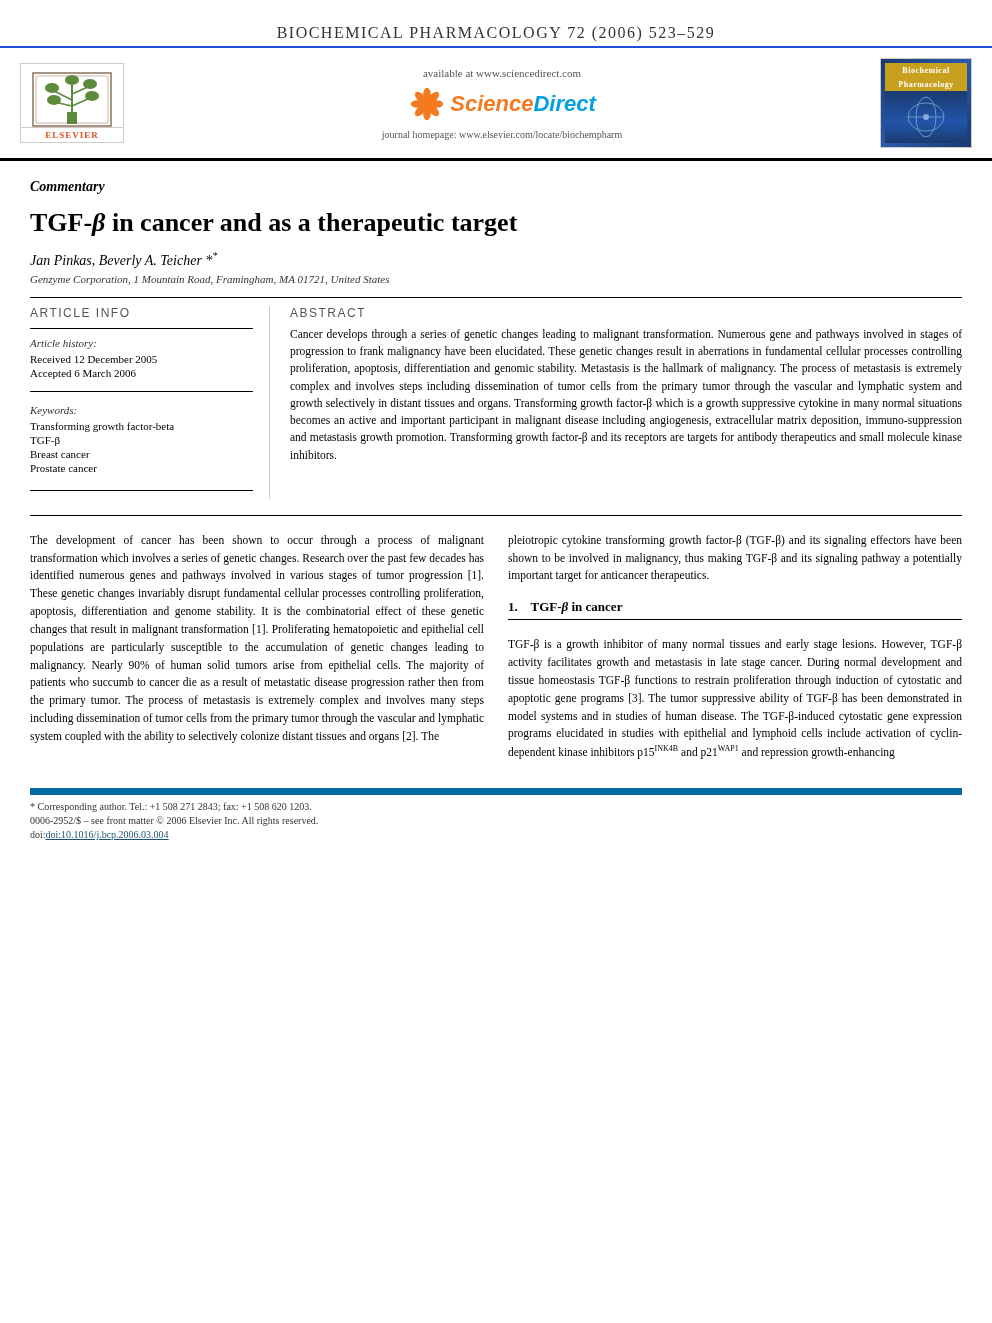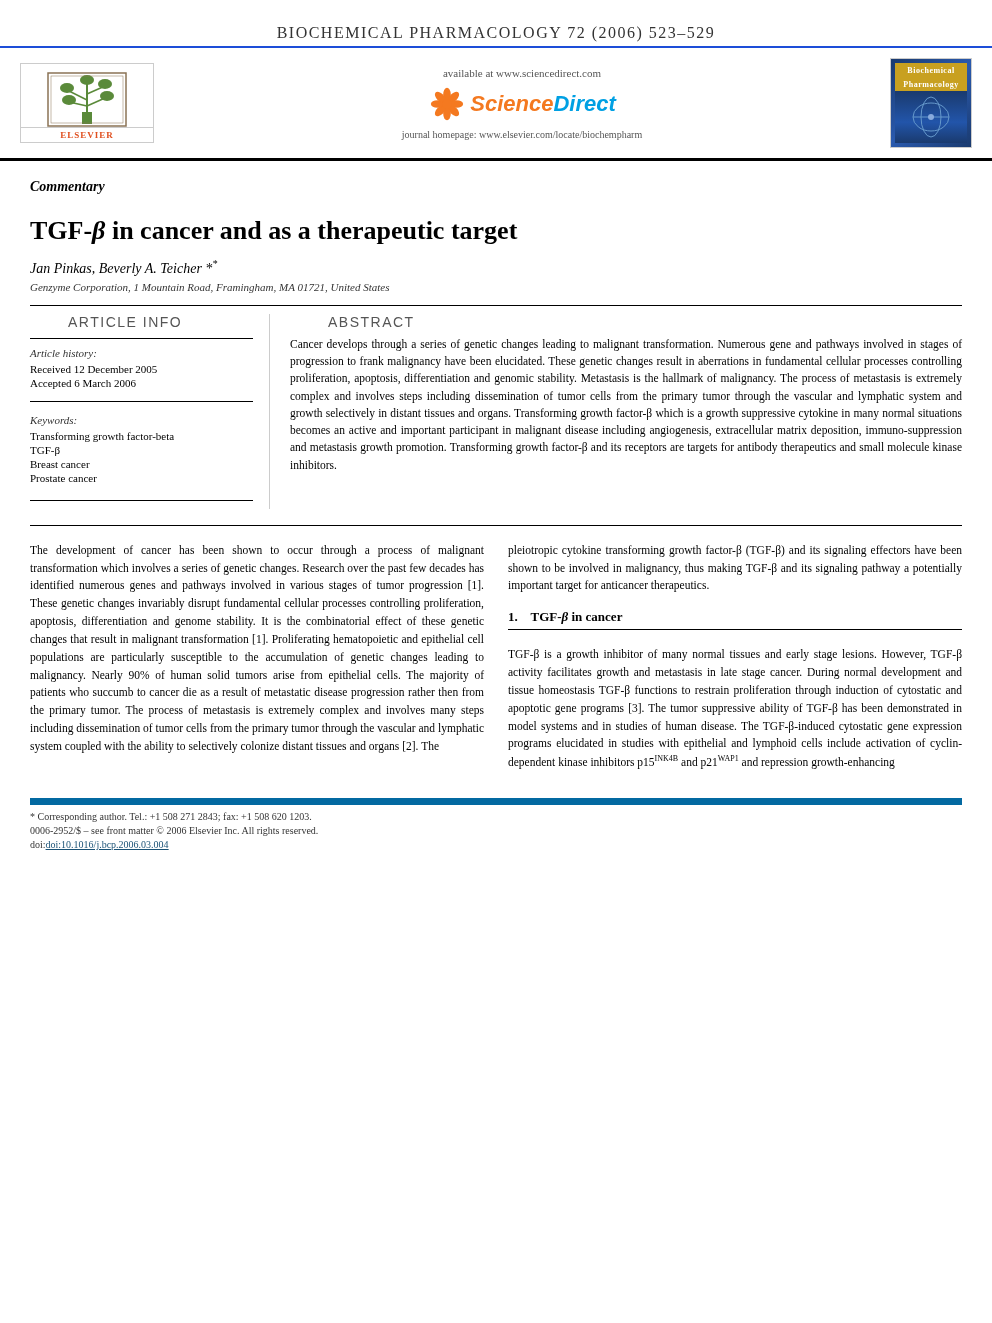--- a/index.html
+++ b/index.html
@@ -26,21 +26,21 @@
     
     .logo-row {
       display: flex;
       align-items: center;
       justify-content: space-between;
       padding: 10px 20px;
       border-bottom: 3px solid #000;
     }
 
     .elsevier-logo {
-      width: 134px;
+      width: 104px;
       height: 80px;
       border: 1px solid #ccc;
       display: flex;
       flex-direction: column;
       align-items: center;
       justify-content: flex-end;
       overflow: hidden;
       background: #fff;
     }
 
@@ -85,21 +85,21 @@
       width: 38px;
       height: 38px;
     }
 
     .journal-url {
       font-size: 10px;
       color: #555;
     }
 
     .journal-cover {
-      width: 82px;
+      width: 92px;
       height: 90px;
       border: 1px solid #ccc;
       background: linear-gradient(135deg, #1a3a6e 0%, #2a5aae 50%, #1a3a6e 100%);
       display: flex;
       flex-direction: column;
       align-items: center;
       justify-content: center;
       color: #fff;
       font-size: 8px;
       text-align: center;
@@ -110,21 +110,21 @@
     .main-content {
       padding: 10px 30px 20px 30px;
     }
 
     
     .commentary-label {
       font-size: 14px;
       font-weight: bold;
       color: #000;
       font-style: italic;
-      margin-bottom: 20px;
+      margin-bottom: 12px;
       margin-top: 8px;
     }
 
     
     .article-title {
       font-size: 26px;
       font-weight: bold;
       color: #000;
       margin-bottom: 12px;
       line-height: 1.2;
@@ -168,27 +168,26 @@
       flex-shrink: 0;
       border-right: 1px solid #ccc;
       padding-right: 16px;
     }
 
     .abstract-col {
       flex: 1;
     }
 
     .section-label-small {
-      font-size: 14px;
+      font-size: 12px;
       letter-spacing: 1.5px;
       text-transform: uppercase;
       color: #555;
       margin-bottom: 6px;
       font-family: Arial, sans-serif;
-      margin-left: 38px;
     }
 
     .article-history-label {
       font-size: 11px;
       font-style: italic;
       color: #333;
       margin-bottom: 4px;
     }
 
     .article-history-item {

